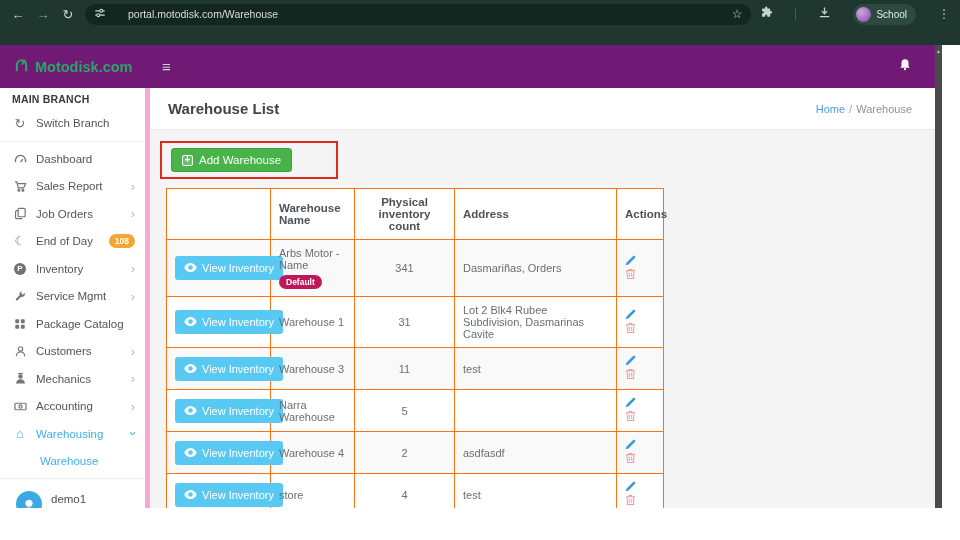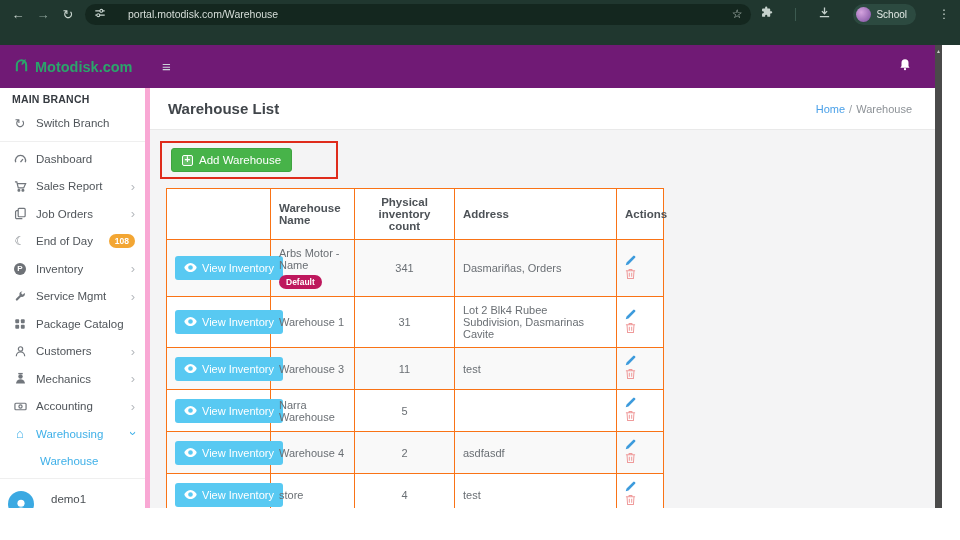--- a/index.html
+++ b/index.html
@@ -39,21 +39,21 @@
   .side-item.tall { height:30px; }
   .s-icon { width:14px; display:inline-flex; justify-content:center; align-items:center; color:#71767c; font-size:12px; }
   .cp { width:12px; height:12px; border-radius:50%; background:#6e7277; color:#fff; font-size:8px; font-weight:bold; display:inline-flex; align-items:center; justify-content:center; }
   .s-chev { margin-left:auto; color:#b6babe; font-size:13px; line-height:1; }
   .s-chev.down { transform:rotate(90deg); color:#3fb0e8; }
   .s-badge { margin-left:auto; background:#f3a633; color:#fff; font-size:8.5px; font-weight:bold; padding:2px 6px; border-radius:8px; }
   .side-item.active { color:#3fb0e8; }
   .side-item.active .s-icon { color:#3fb0e8; }
   .side-item.submenu { padding-left:40px; color:#3fb0e8; }
   .side-divider { height:1px; background:#efefef; margin:3px 0; }
-  .side-user { display:flex; align-items:center; gap:17px; padding:9px 8px;text-align:center; }
+  .side-user { display:flex; align-items:center; gap:9px; padding:9px 16px;text-align:center; }
   .user-avatar { width:26px; height:26px; border-radius:50%; background:#3ba9e2; display:flex; align-items:flex-end; justify-content:center; overflow:hidden; }
   .user-name { font-size:11.5px; color:#4a4f54; }
   .user-role { font-size:9.5px; color:#9aa0a5; }
 
   .main { position:absolute; top:43px; left:150px; width:792px; height:420px; background:#f4f4f5; }
   .titlebar { height:42px; background:#fff; border-bottom:1px solid #e9e9e9; display:flex; align-items:center; padding:0 18px; }
   .page-title { font-size:15px; font-weight:bold; color:#40454a; }
   .breadcrumb { margin-left:auto; font-size:11px; padding-right:12px; }
   .bc-home { color:#4aa0e8; text-decoration:none; }
   .bc-sep { color:#9aa0a5; margin:0 4px; }

